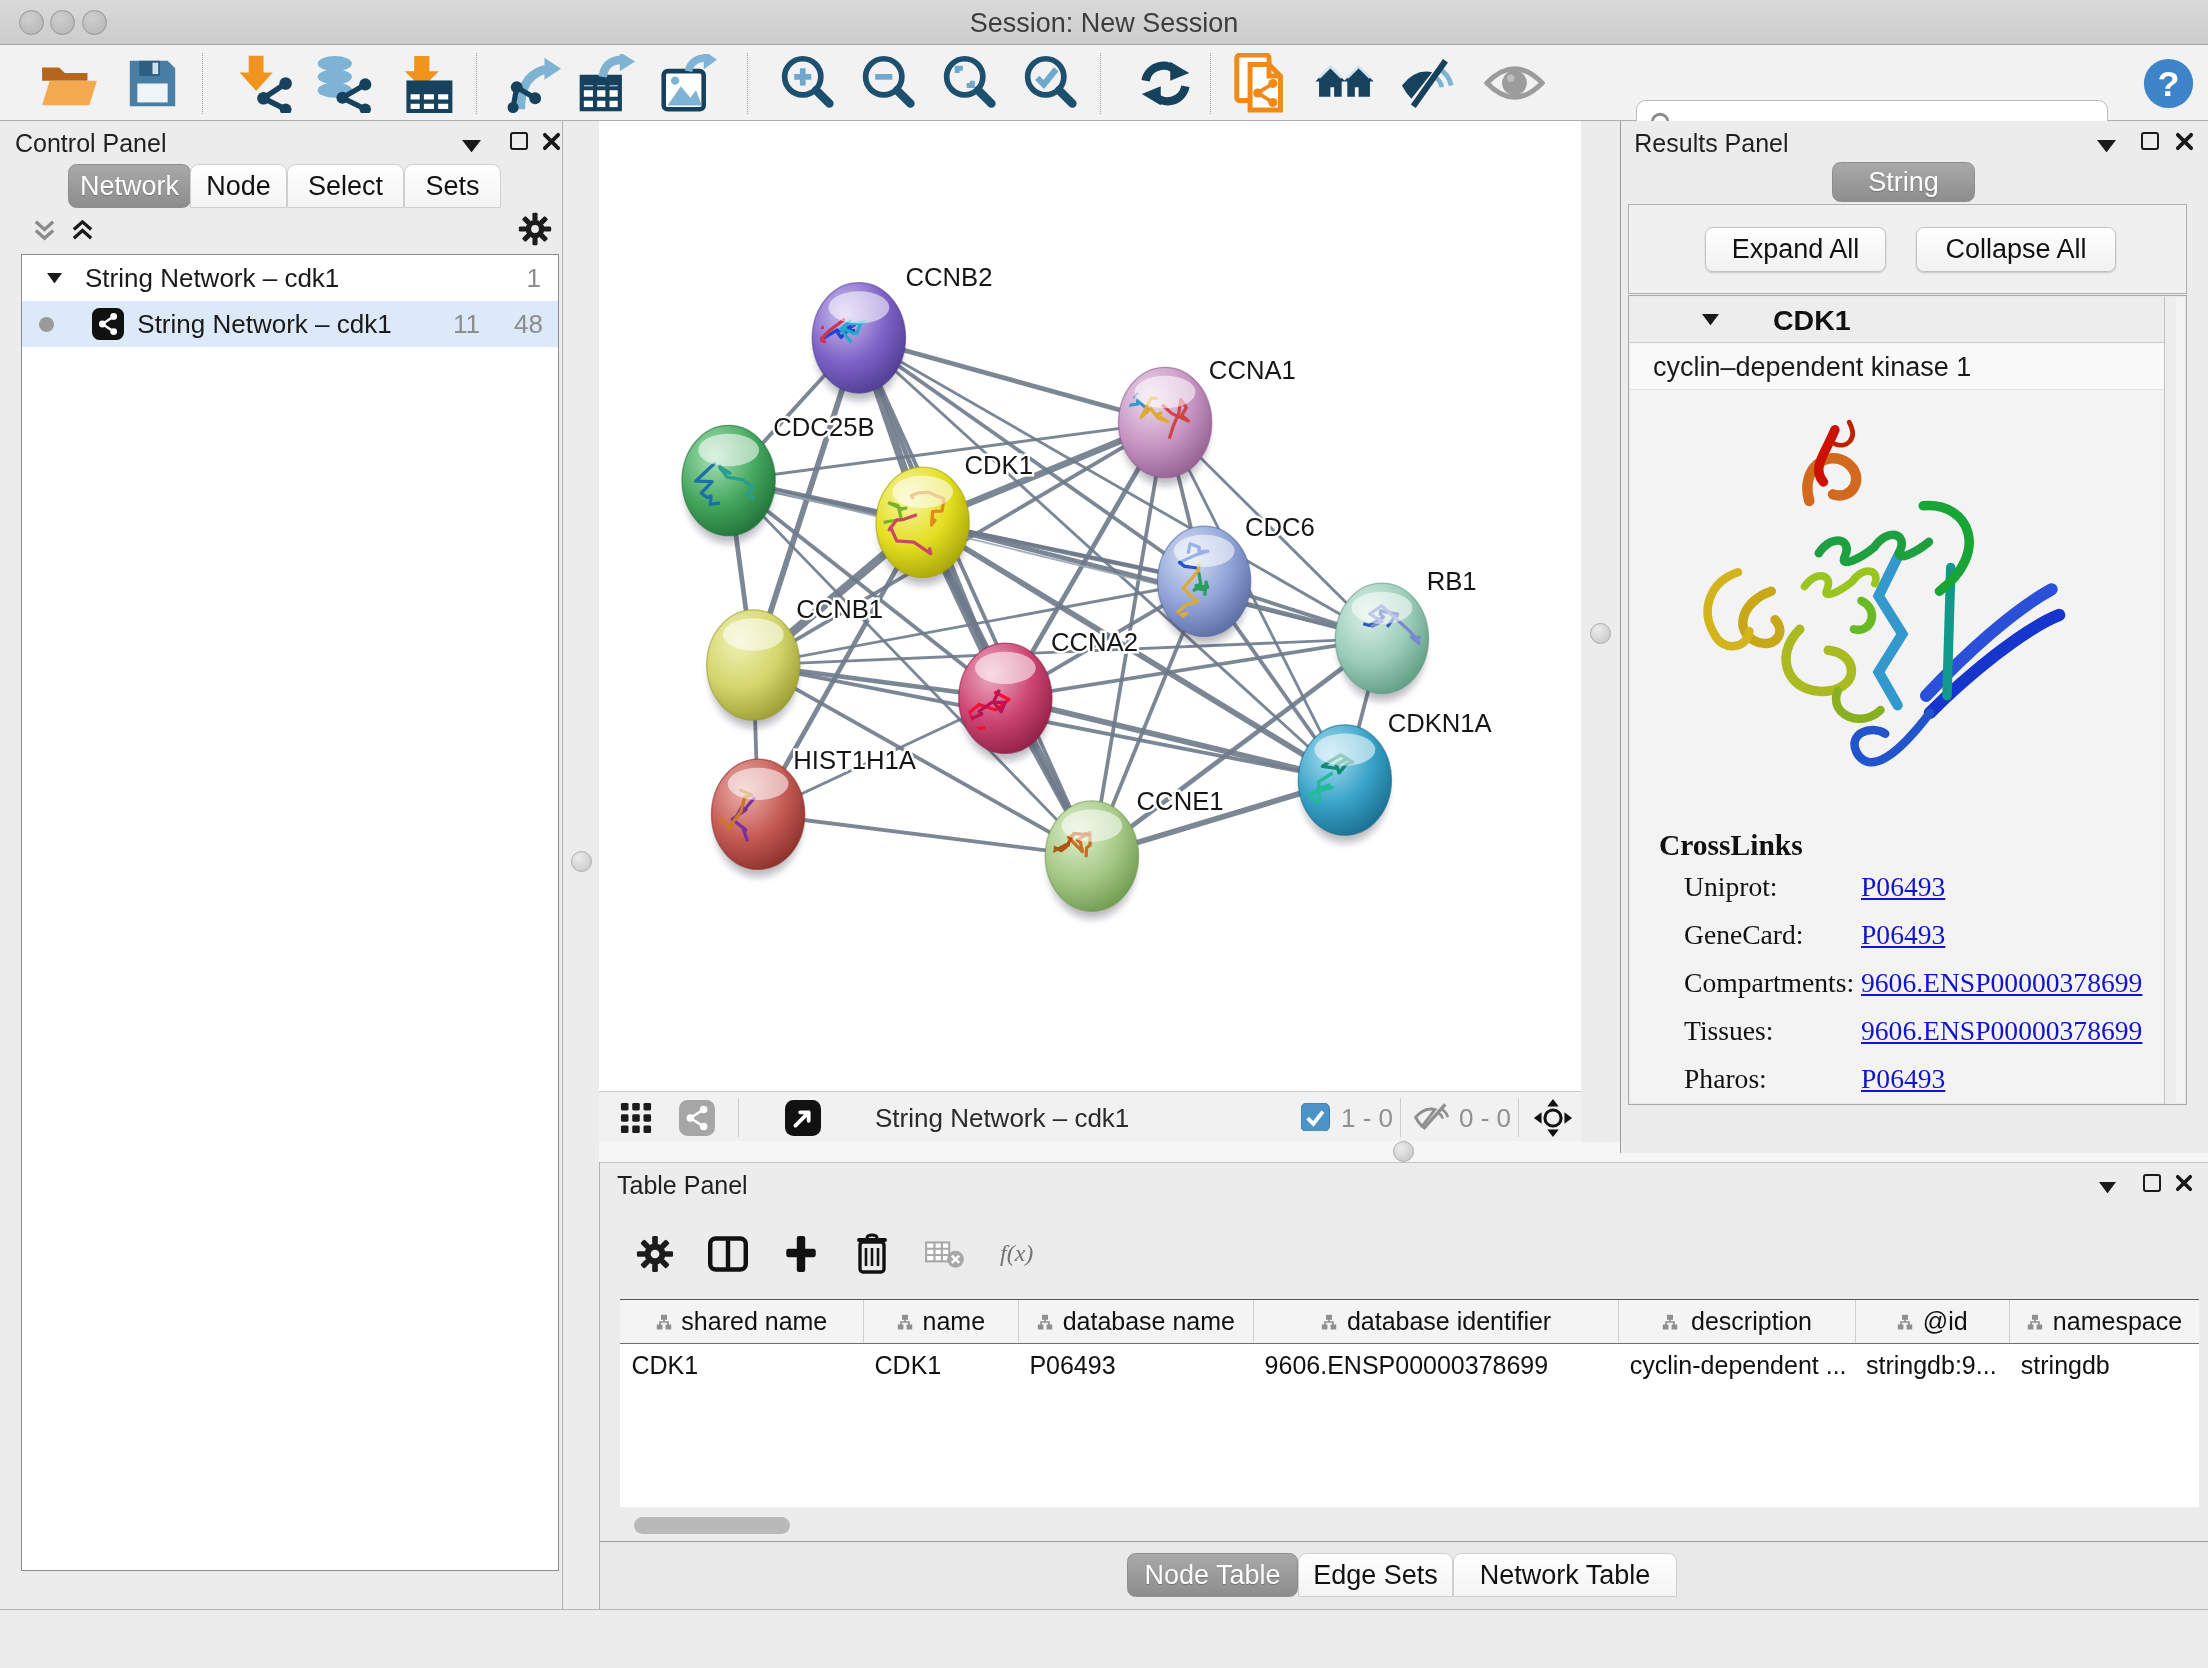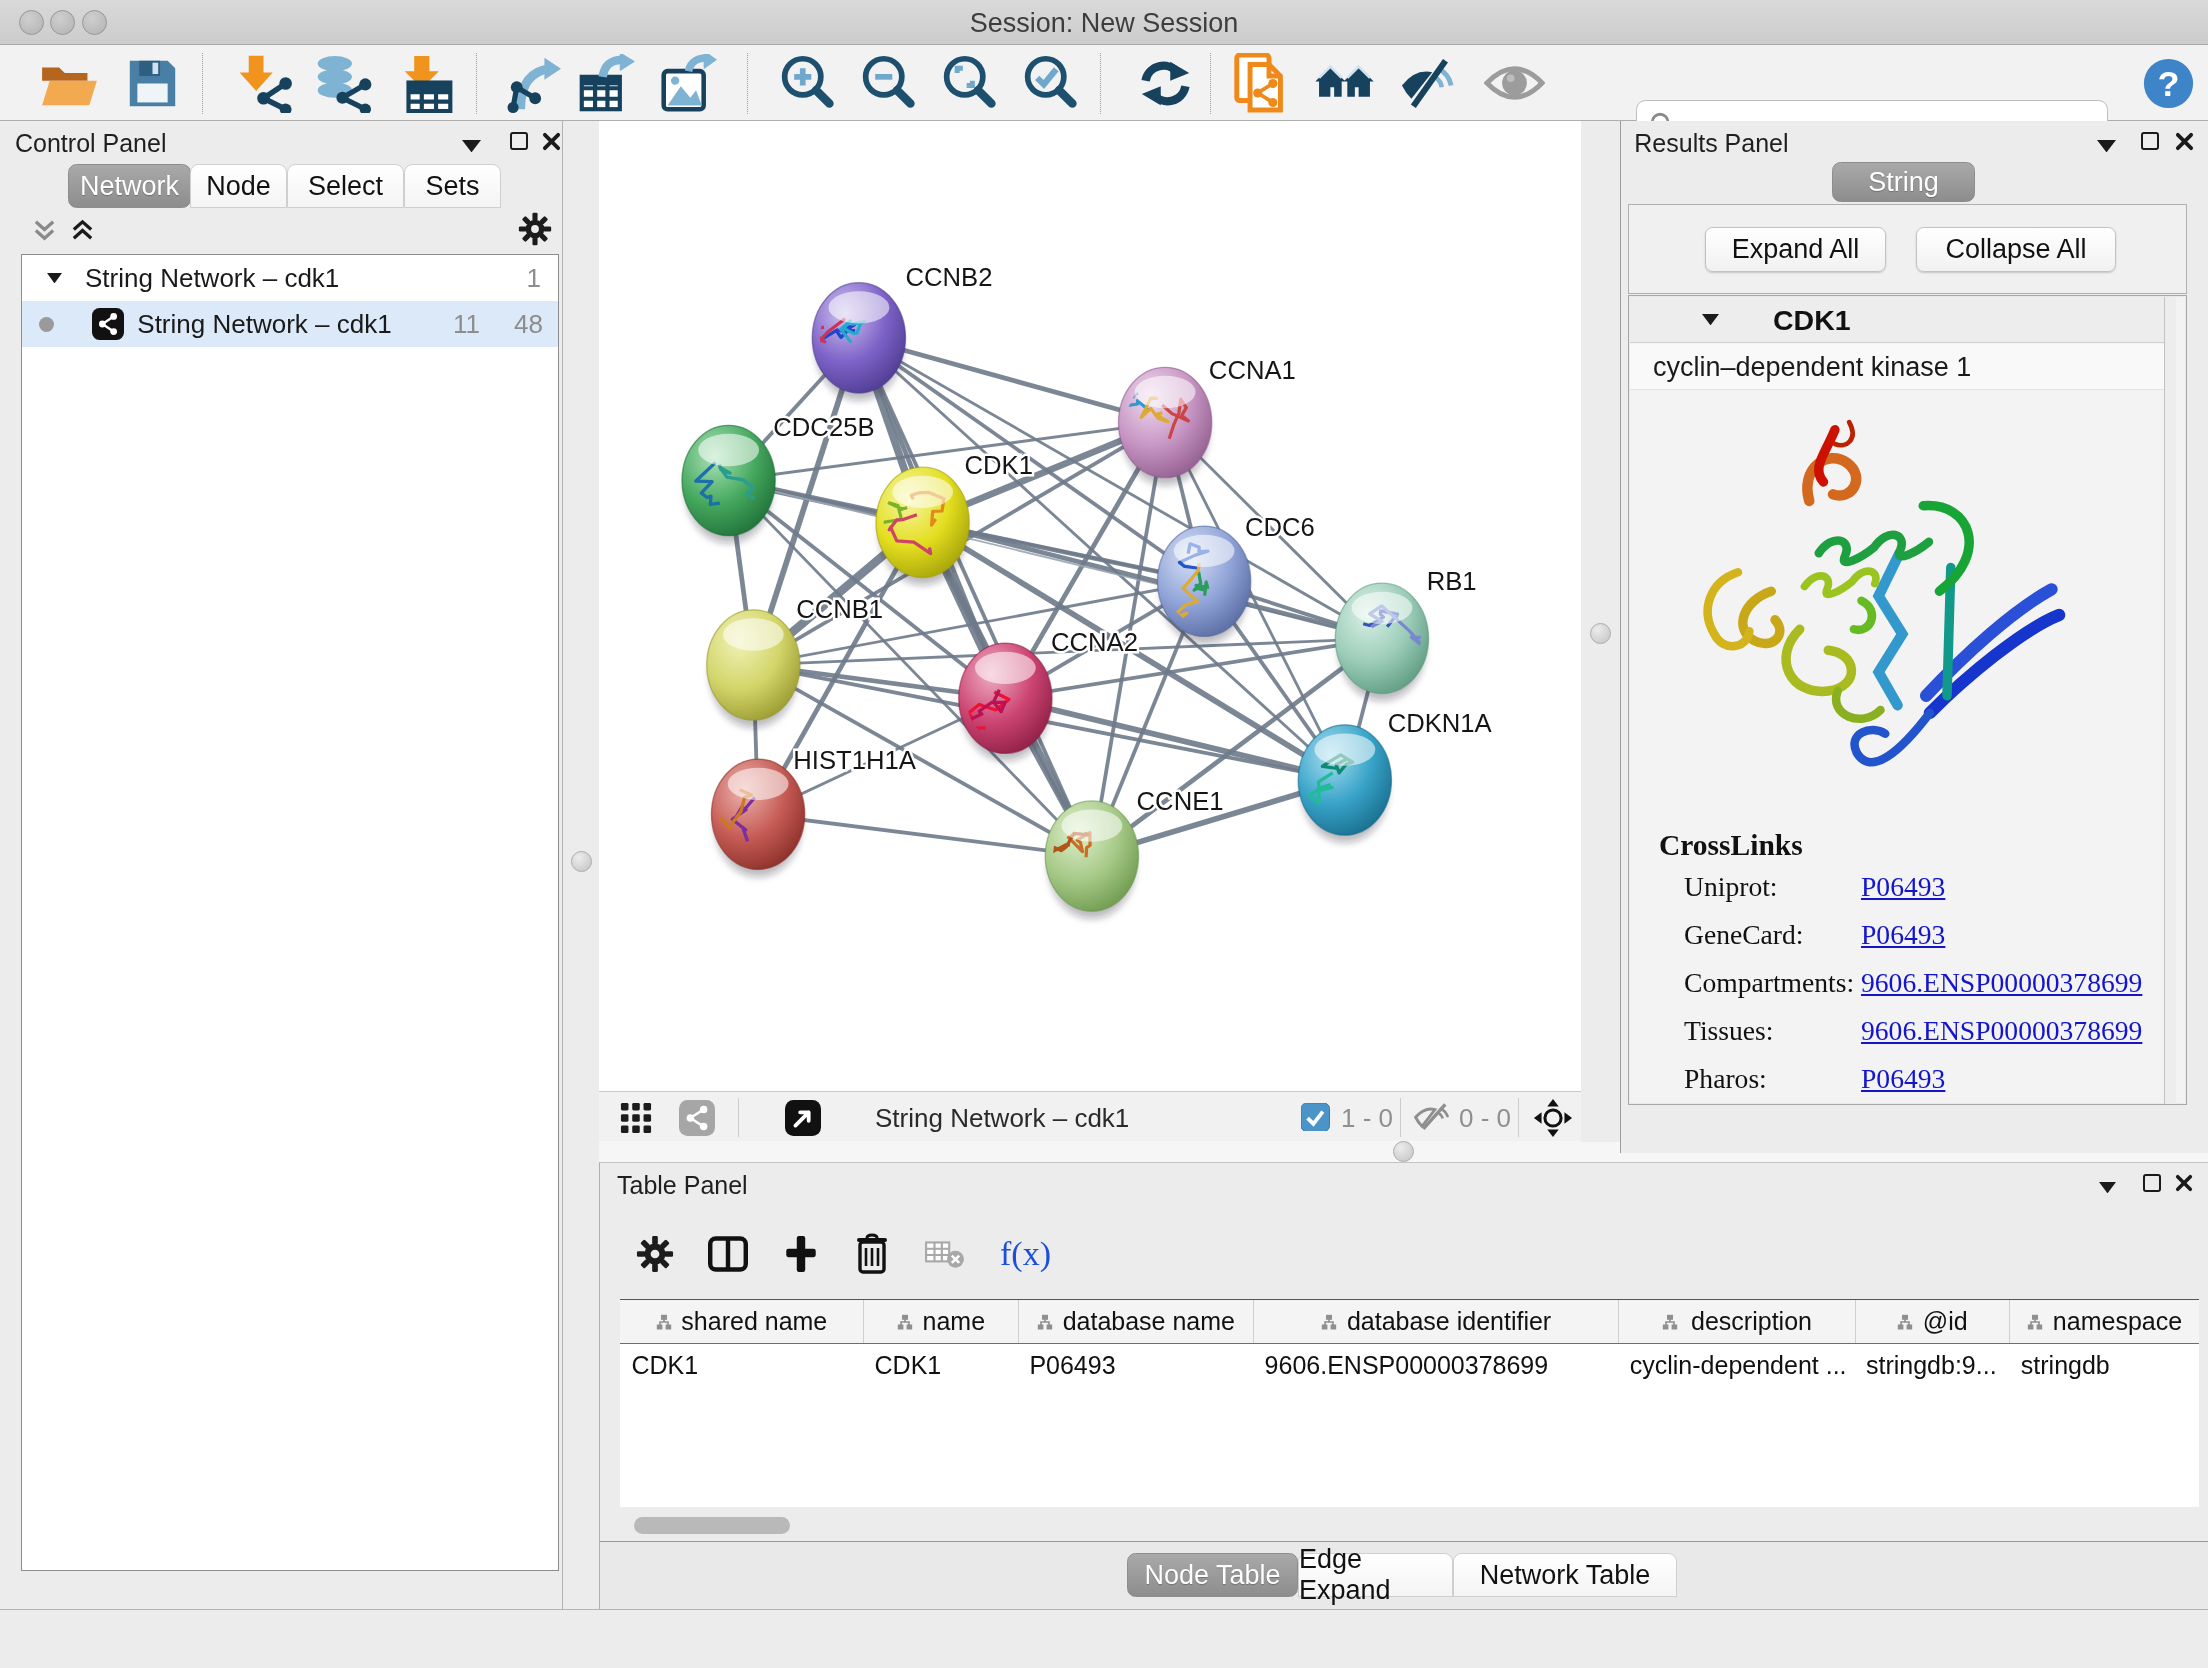--- a/index.html
+++ b/index.html
@@ -741,21 +741,21 @@
         <path d="M13 5c0-4 10-4 10 0" stroke="#111" stroke-width="3" fill="none"></path>
       </svg>
     <svg width="42" height="32" viewBox="0 0 40 30">
         <g stroke="#a8a8a8" stroke-width="2" fill="#fff">
           <rect x="2" y="4" width="22" height="18"></rect>
           <path d="M2 10h22M2 16h22M10 4v18M17 4v18"></path>
         </g>
         <circle cx="30" cy="20" r="8" fill="#a8a8a8"></circle>
         <path d="M26.5 16.5l7 7M33.5 16.5l-7 7" stroke="#fff" stroke-width="2.4"></path>
       </svg>
-    <span class="serif" style="font-size:34px; color:#1d4ed8">f(x)</span>
+    <span class="serif" style="font-size:24px; font-style:italic; color:#737373">f(x)</span>
   </div>
 
   <div class="abs hthumb" style="left:34px; top:354px"></div>
 </div>
 
 <div class="abs tblwrap">
   <div class="thead" id="thead">
       <div class="th" style="width: 245px;">
         <svg width="16" height="16" viewBox="0 0 16 16">
           <path d="M8 5v3M4 12V8h8v4" stroke="#8f8f8f" stroke-width="1.6" fill="none"></path>
@@ -831,21 +831,21 @@
         <div class="td" style="width: 191px;">stringdb</div>
       </div>
     </div>
 </div>
 
 <div class="abs tabbar">
   <div class="abs tab active" style="left:527px; top:11.4px; width:171px">
       <span>Node Table</span>
     </div>
   <div class="abs tab" style="left:698px; top:11.4px; width:155px">
-      <span>Edge Expand</span>
+      <span>Edge Sets</span>
     </div>
   <div class="abs tab" style="left:853px; top:11.4px; width:224px">
       <span>Network Table</span>
     </div>
 </div>
 
 <div class="abs statusbar">
   
   
   

